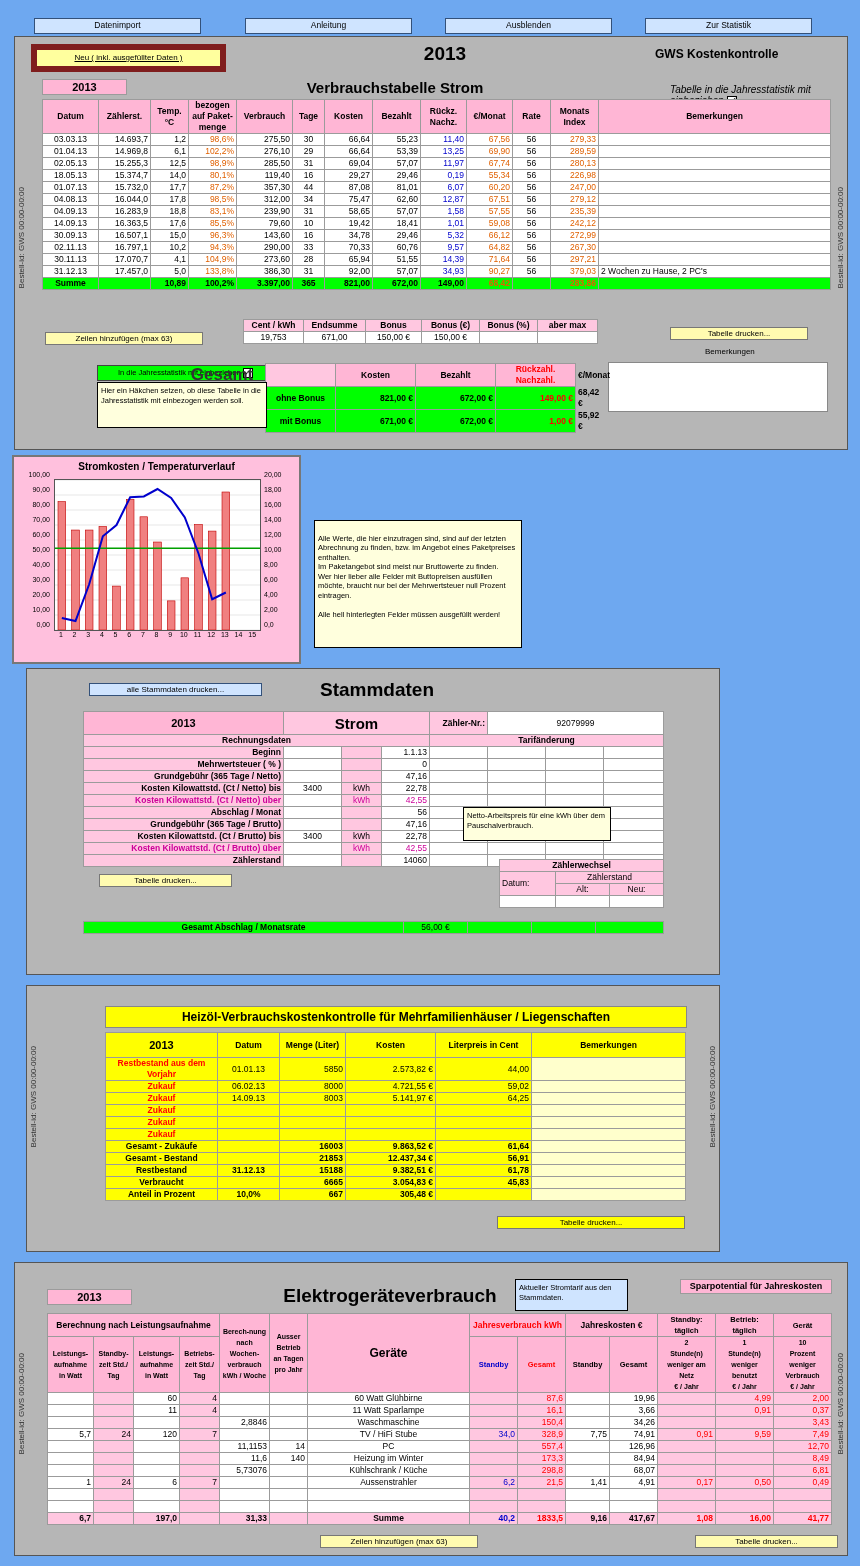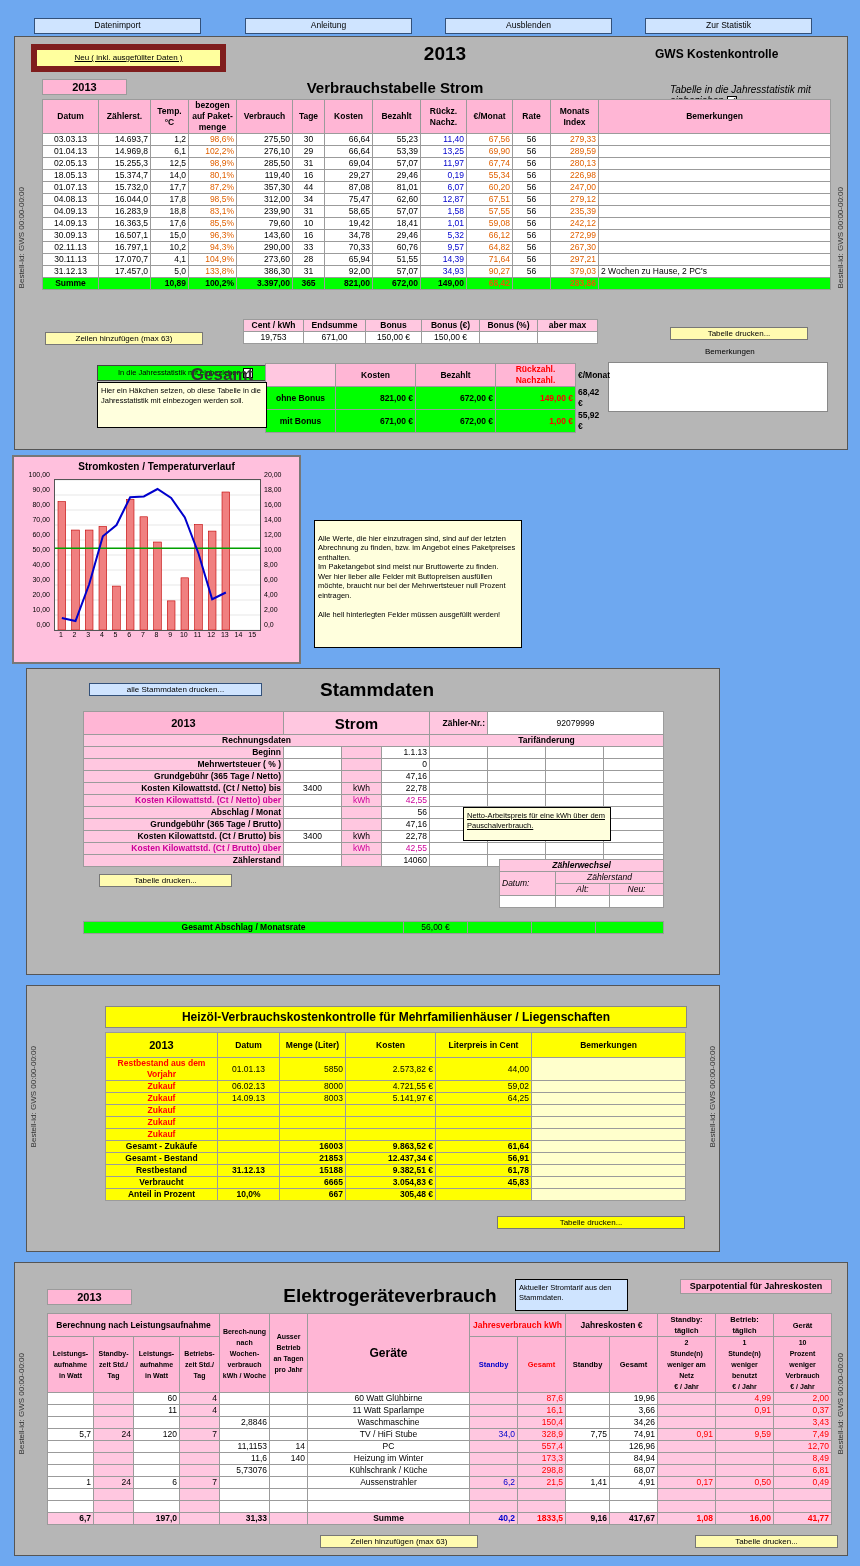--- a/index.html
+++ b/index.html
@@ -631,29 +631,29 @@
           <td class="pink c">&nbsp;</td>
           <td class="white r">14060</td>
           <td class="white">&nbsp;</td>
           <td class="white">&nbsp;</td>
           <td class="white">&nbsp;</td>
           <td class="white">&nbsp;</td>
         </tr>
       </tbody>
   </table>
 
-  <div class="note" style="left:436px;top:138px;width:140px;height:26px;text-decoration:underline;">
+  <div class="note" style="left:436px;top:138px;width:140px;height:26px;">
     <span>Netto-Arbeitspreis für eine kWh über dem Pauschalverbrauch.</span>
   </div>
 
   <div class="tag" style="left:72px;top:205px;width:125px;">
     <span>Tabelle drucken...</span>
   </div>
 
-  <table class="tbl" style="position:absolute;left:472px;top:190px;width:164px;table-layout:fixed;font-style:italic;">
+  <table class="tbl" style="position:absolute;left:472px;top:190px;width:164px;table-layout:fixed;">
     <colgroup>
         <col style="width:56px">
         <col style="width:54px">
         <col style="width:54px">
       </colgroup>
     <tbody>
         <tr>
           <td class="pink c b" colspan="3">Zählerwechsel</td>
         </tr>
     <tr>

